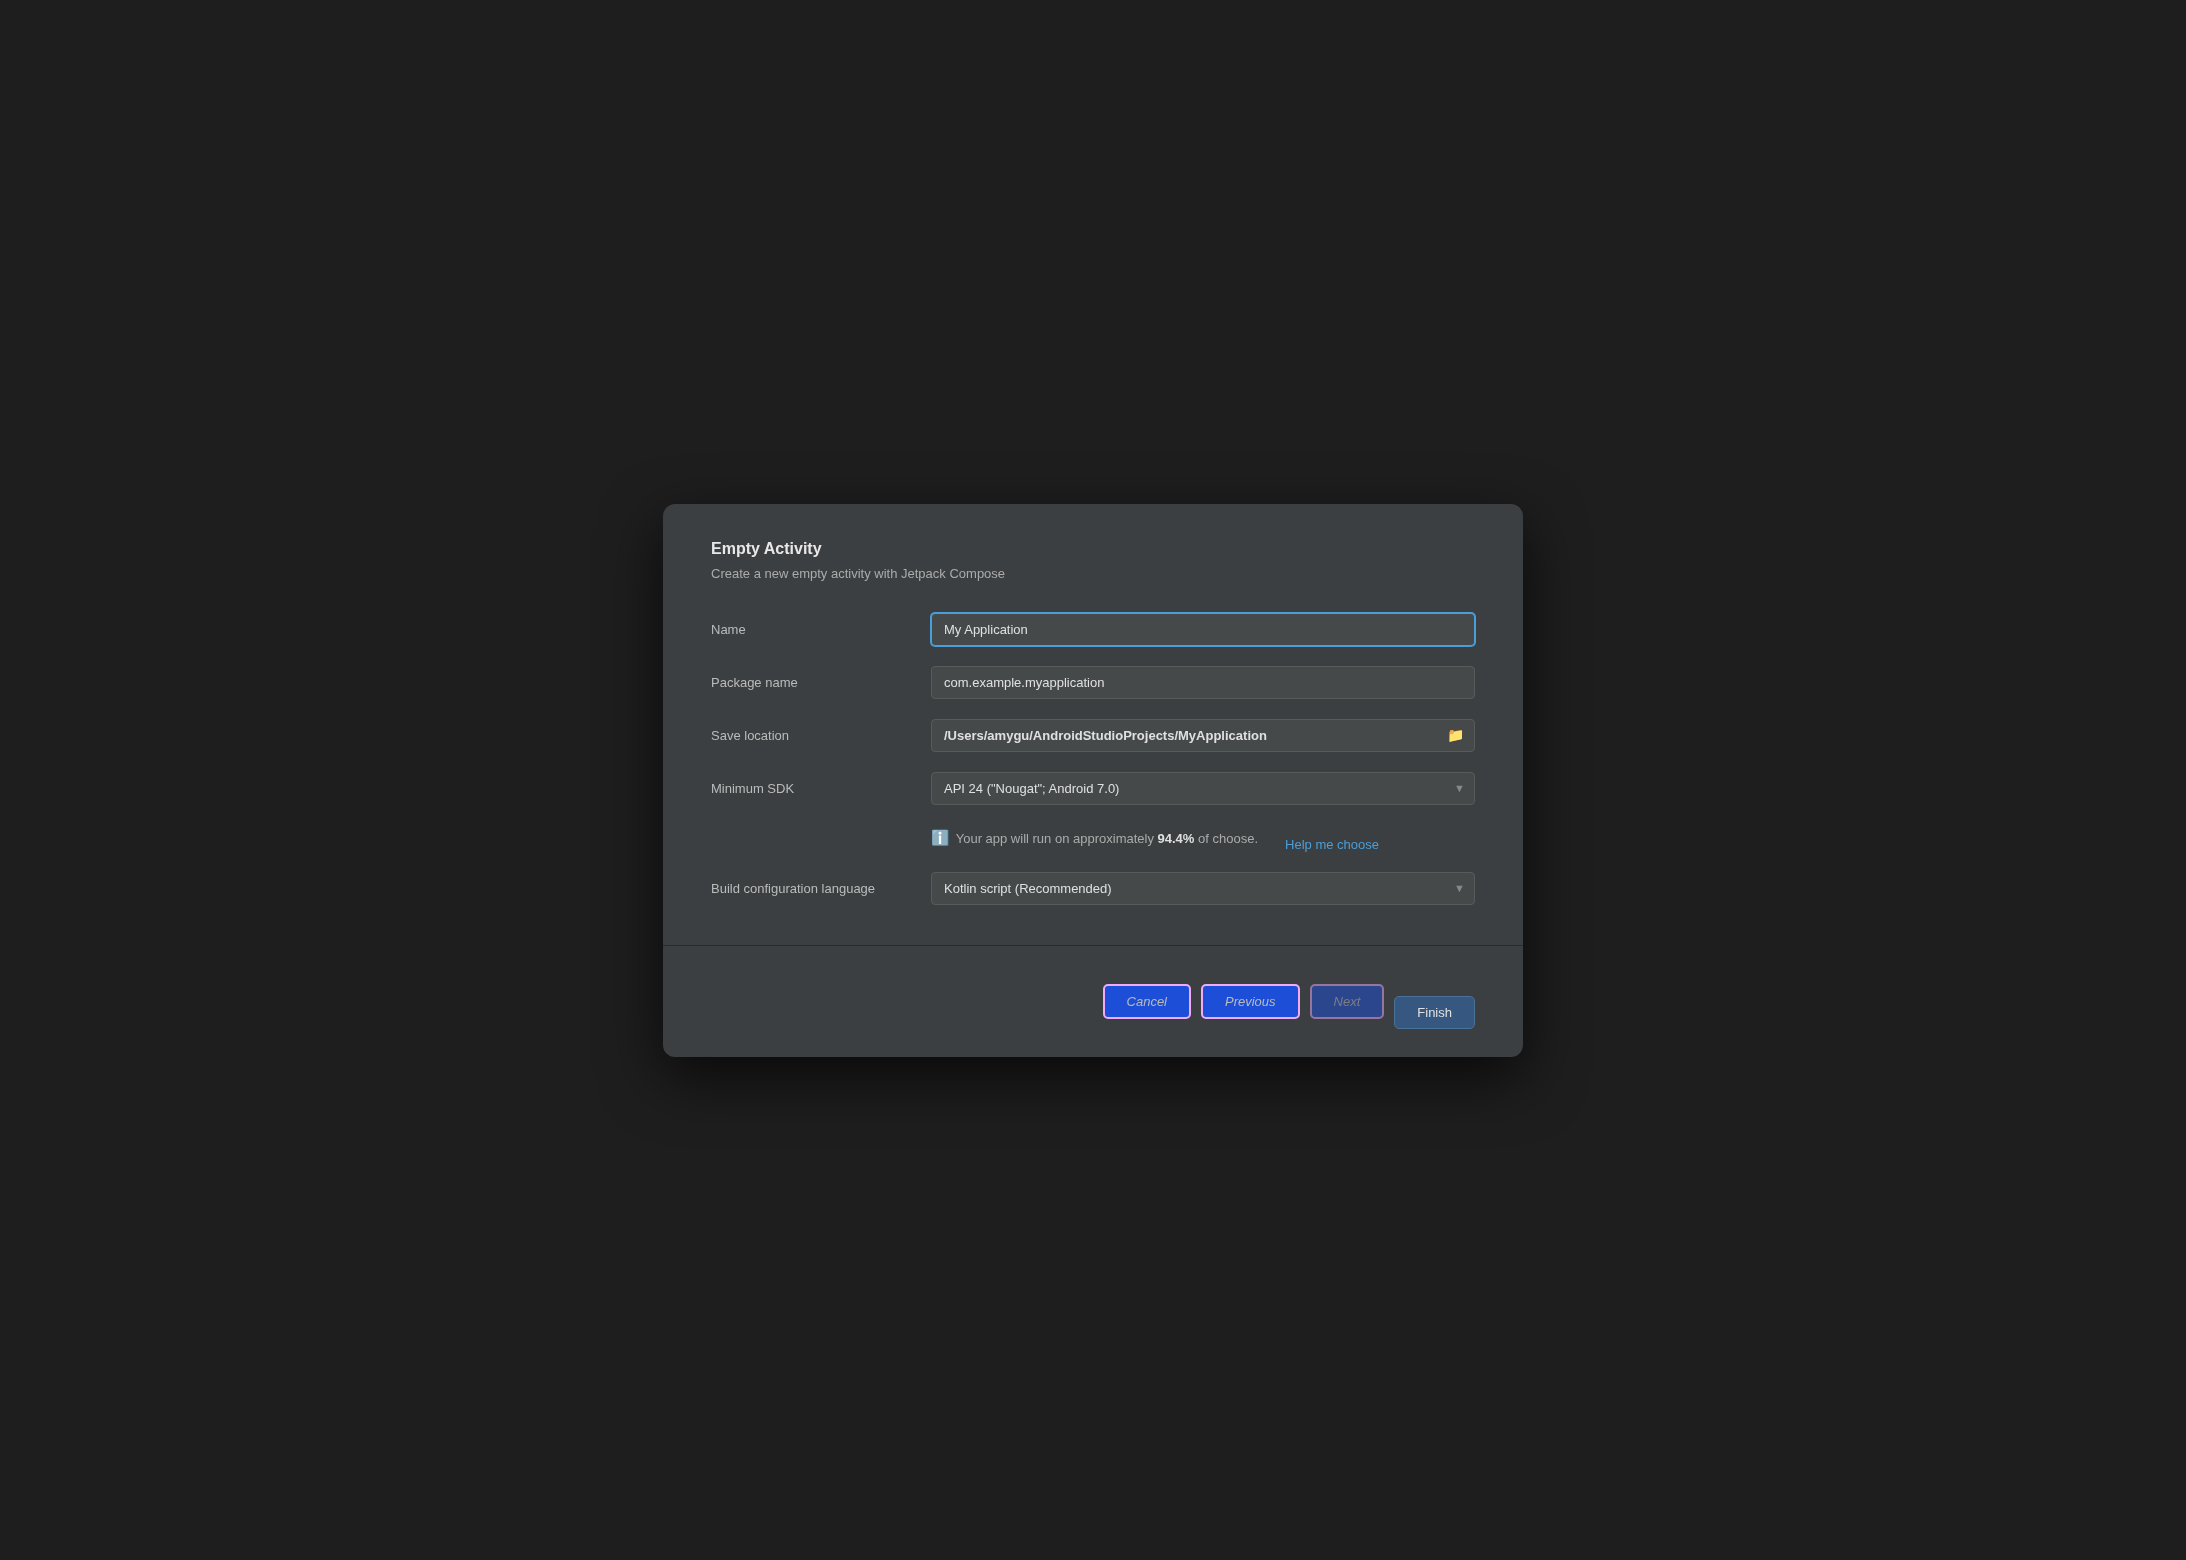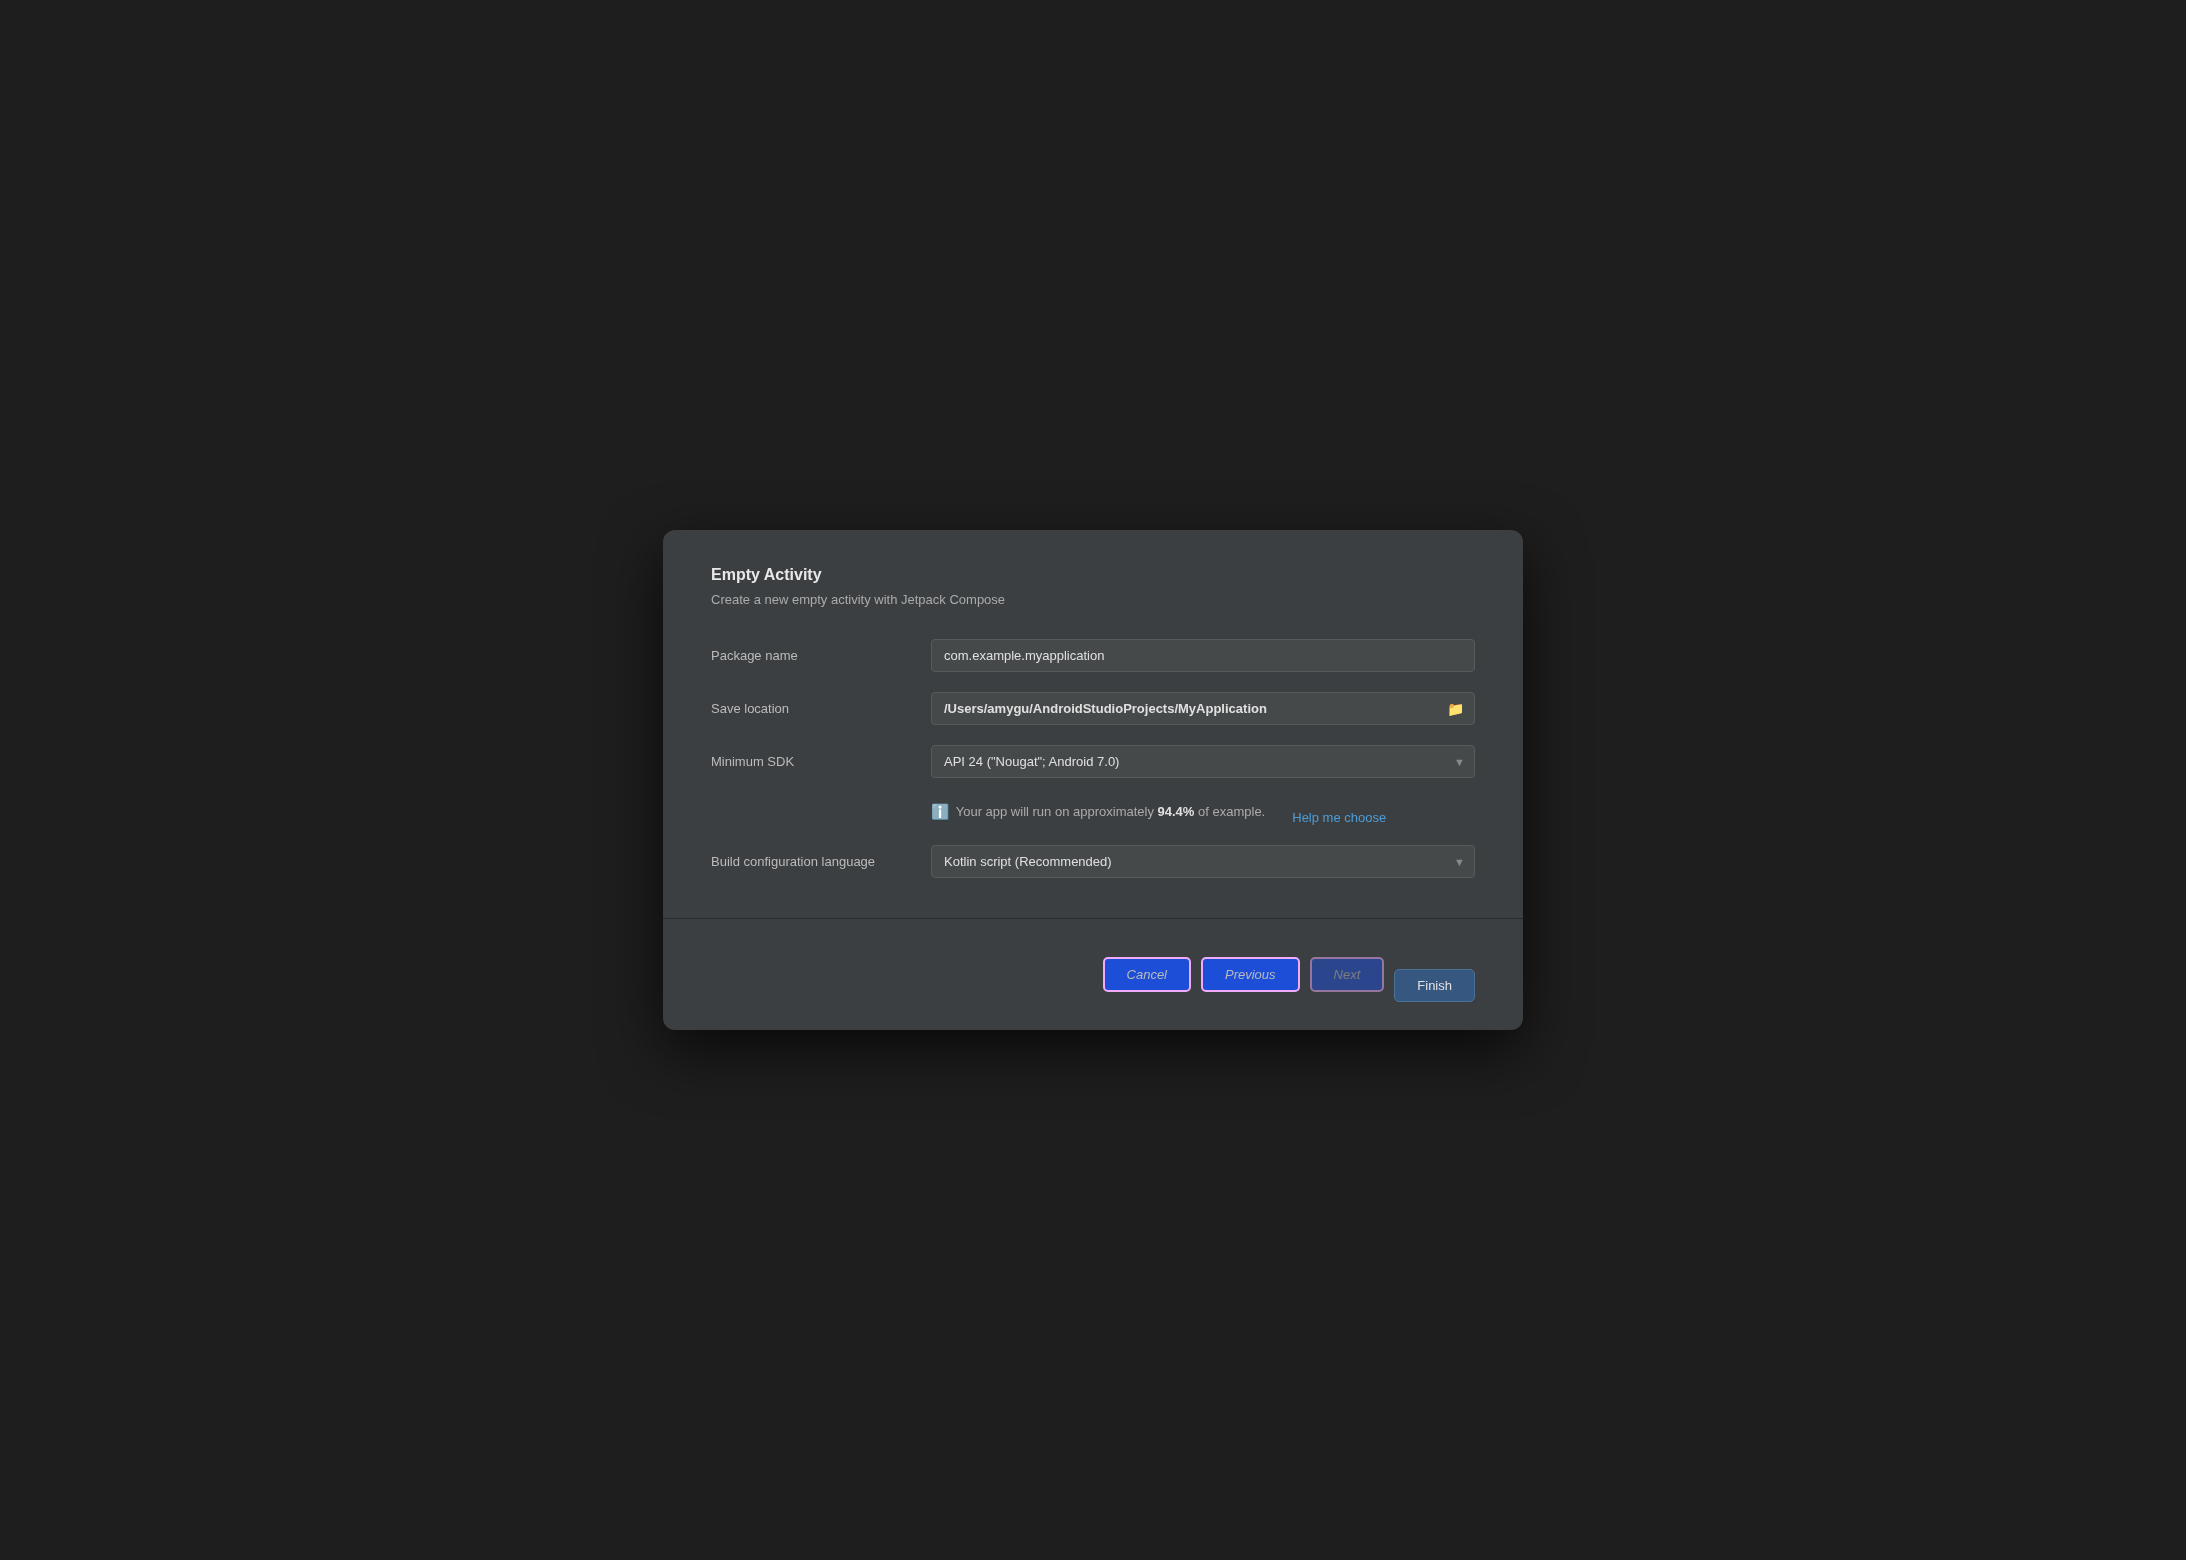--- a/index.html
+++ b/index.html
@@ -227,20 +227,26 @@
 </head>
 <body>
 
 <div class="window">
 
 
   <div class="content">
     <div class="section-title">Empty Activity</div>
     <div class="section-description">Create a new empty activity with Jetpack Compose</div>
 
+    <div class="form-row">
+      <div class="form-label">Name</div>
+      <div class="form-field-wrap">
+        <input class="form-input focused" type="text" value="My Application" style="">
+      </div>
+    </div>
 
     <div class="form-row">
       <div class="form-label">Package name</div>
       <div class="form-field-wrap">
         <input class="form-input" type="text" value="com.example.myapplication" style="">
       </div>
     </div>
 
     <div class="form-row">
       <div class="form-label">Save location</div>
@@ -262,21 +268,21 @@
           </select>
           <span class="select-arrow">▼</span>
         </div>
       </div>
     </div>
 
     <div style="margin-bottom: 20px;">
       <div class="sdk-info">
         <span class="info-icon">ℹ️</span>
         <span>
-          <span>Your app will run on approximately </span><span class="bold">94.4%</span><span> of example.</span>
+          <span>Your app will run on approximately </span><span class="bold">94.4%</span><span> of choose.</span>
         </span>
         <a class="help-link" href="#">Help me choose</a>
       </div>
     </div>
 
     <div class="form-row">
       <div class="form-label">Build configuration language</div>
       <div class="form-field-wrap">
         <div class="form-select-wrap">
           <select class="form-select">

